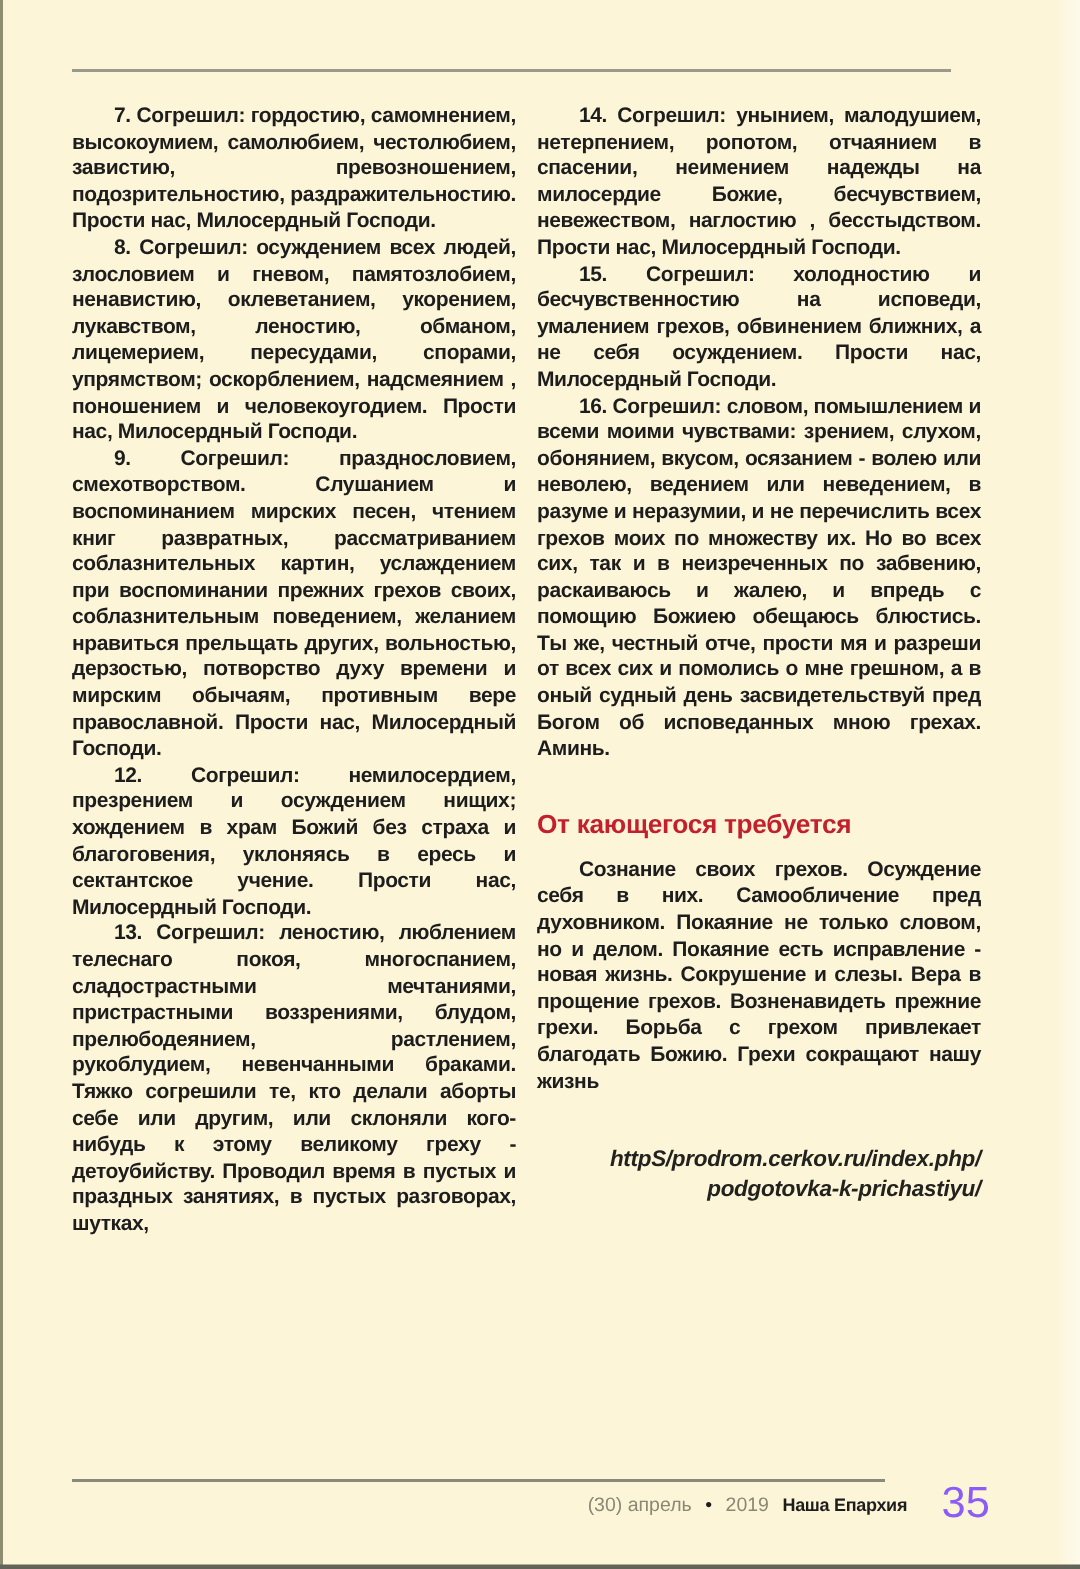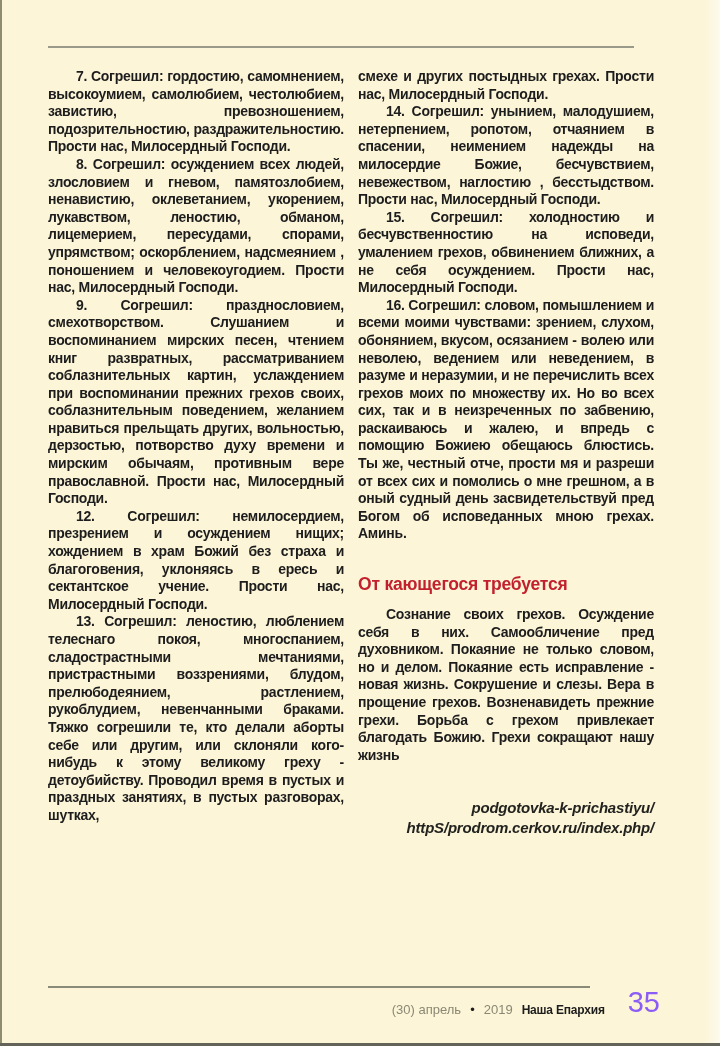--- a/index.html
+++ b/index.html
@@ -47,21 +47,21 @@
     font-style:italic;
     font-weight:bold;
     font-size:15px; line-height:20px;
     color:#22221f;
     letter-spacing:-0.2px;
   }
 
   .footer-rule { position:absolute; left:48px; top:986px; width:542px; height:2px; background:#8a8a7a; }
   .footer {
     position:absolute; left:48px; top:988px; width:612px;
-    display:flex; justify-content:flex-end; align-items:flex-end; gap:9px;
+    display:flex; justify-content:flex-end; align-items:center; gap:9px;
   }
   .footer .muted  { color:#8a8875; font-size:13px; font-weight:normal; }
   .footer .bullet { color:#1d1d1d; font-size:13px; }
   .footer .mag    { color:#1d1d1d; font-size:12px; font-weight:bold; letter-spacing:-0.2px; }
   .footer .pageno { color:#8b5cf6; font-size:29px; font-weight:normal; margin-left:14px; line-height:29px; }
 </style>
 </head>
 <body>
 
 <div class="page">
@@ -72,29 +72,28 @@
 
   <div class="columns">
     <div class="col">
       <p class="para">7. Согрешил: гордостию, самомнением, высокоумием, самолюбием, честолюбием, завистию, превозношением, подозрительностию, раздражительностию. Прости нас, Милосердный Господи.</p>
       <p class="para">8. Согрешил: осуждением всех людей, злословием и гневом, памятозлобием, ненавистию, оклеветанием, укорением, лукавством, леностию, обманом, лицемерием, пересудами, спорами, упрямством; оскорблением, надсмеянием , поношением и человекоугодием. Прости нас, Милосердный Господи.</p>
       <p class="para">9. Согрешил: празднословием, смехотворством. Слушанием и воспоминанием мирских песен, чтением книг развратных, рассматриванием соблазнительных картин, услаждением при воспоминании прежних грехов своих, соблазнительным поведением, желанием нравиться прельщать других, вольностью, дерзостью, потворство духу времени и мирским обычаям, противным вере православной. Прости нас, Милосердный Господи.</p>
       <p class="para">12. Согрешил: немилосердием, презрением и осуждением нищих; хождением в храм Божий без страха и благоговения, уклоняясь в ересь и сектантское учение. Прости нас, Милосердный Господи.</p>
       <p class="para">13. Согрешил: леностию, люблением телеснаго покоя, многоспанием, сладострастными мечтаниями, пристрастными воззрениями, блудом, прелюбодеянием, растлением, рукоблудием, невенчанными браками. Тяжко согрешили те, кто делали аборты себе или другим, или склоняли кого-нибудь к этому великому греху - детоубийству. Проводил время в пустых и праздных занятиях, в пустых разговорах, шутках,</p>
     </div>
     <div class="col">
-      <p class="para noindent">смехе и других постыдных грехах. Прости нас, Милосердный Господи.</p>
       <p class="para">14. Согрешил: унынием, малодушием, нетерпением, ропотом, отчаянием в спасении, неимением надежды на милосердие Божие, бесчувствием, невежеством, наглостию , бесстыдством. Прости нас, Милосердный Господи.</p>
       <p class="para">15. Согрешил: холодностию и бесчувственностию на исповеди, умалением грехов, обвинением ближних, а не себя осуждением. Прости нас, Милосердный Господи.</p>
       <p class="para">16. Согрешил: словом, помышлением и всеми моими чувствами: зрением, слухом, обонянием, вкусом, осязанием - волею или неволею, ведением или неведением, в разуме и неразумии, и не перечислить всех грехов моих по множеству их. Но во всех сих, так и в неизреченных по забвению, раскаиваюсь и жалею, и впредь с помощию Божиею обещаюсь блюстись. Ты же, честный отче, прости мя и разреши от всех сих и помолись о мне грешном, а в оный судный день засвидетельствуй пред Богом об исповеданных мною грехах. Аминь.</p>
       <h2 class="section-heading">От кающегося требуется</h2>
       <p class="para">Сознание своих грехов. Осуждение себя в них. Самообличение пред духовником. Покаяние не только словом, но и делом. Покаяние есть исправление - новая жизнь. Сокрушение и слезы. Вера в прощение грехов. Возненавидеть прежние грехи. Борьба с грехом привлекает благодать Божию. Грехи сокращают нашу жизнь</p>
       <div class="url-block">
+        <div>httpS/prodrom.cerkov.ru/index.php/</div>
         <div>podgotovka-k-prichastiyu/</div>
-        <div>httpS/prodrom.cerkov.ru/index.php/</div>
       </div>
     </div>
   </div>
 
   <div class="footer-rule"></div>
   <div class="footer">
     <span class="muted">(30) апрель</span>
     <span class="bullet">•</span>
     <span class="muted">2019</span>
     <span class="mag">Наша Епархия</span>

